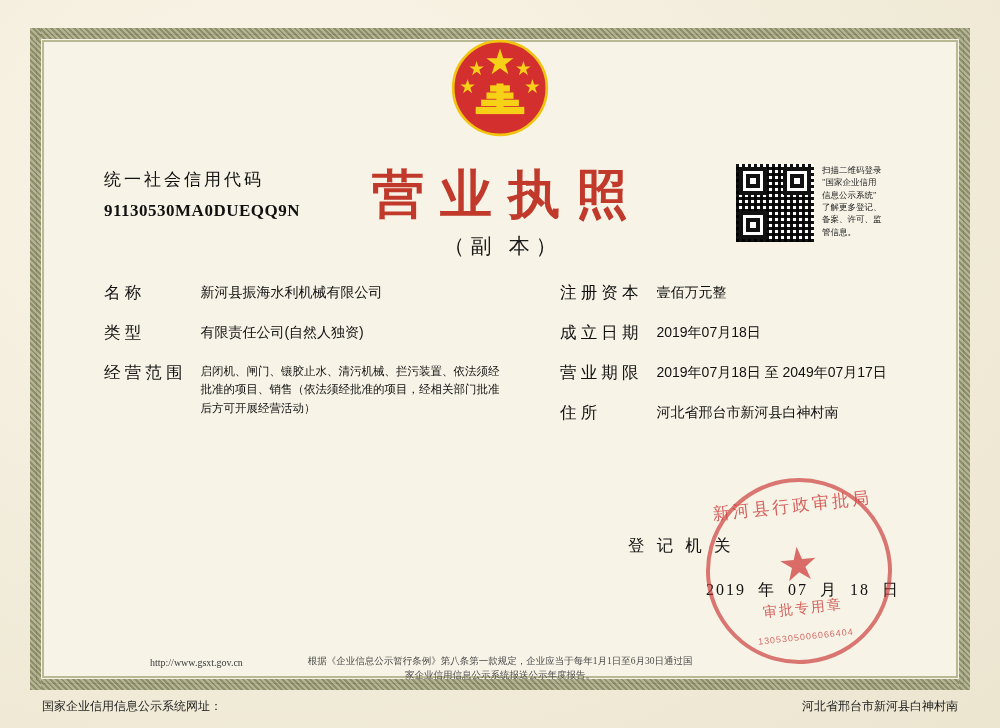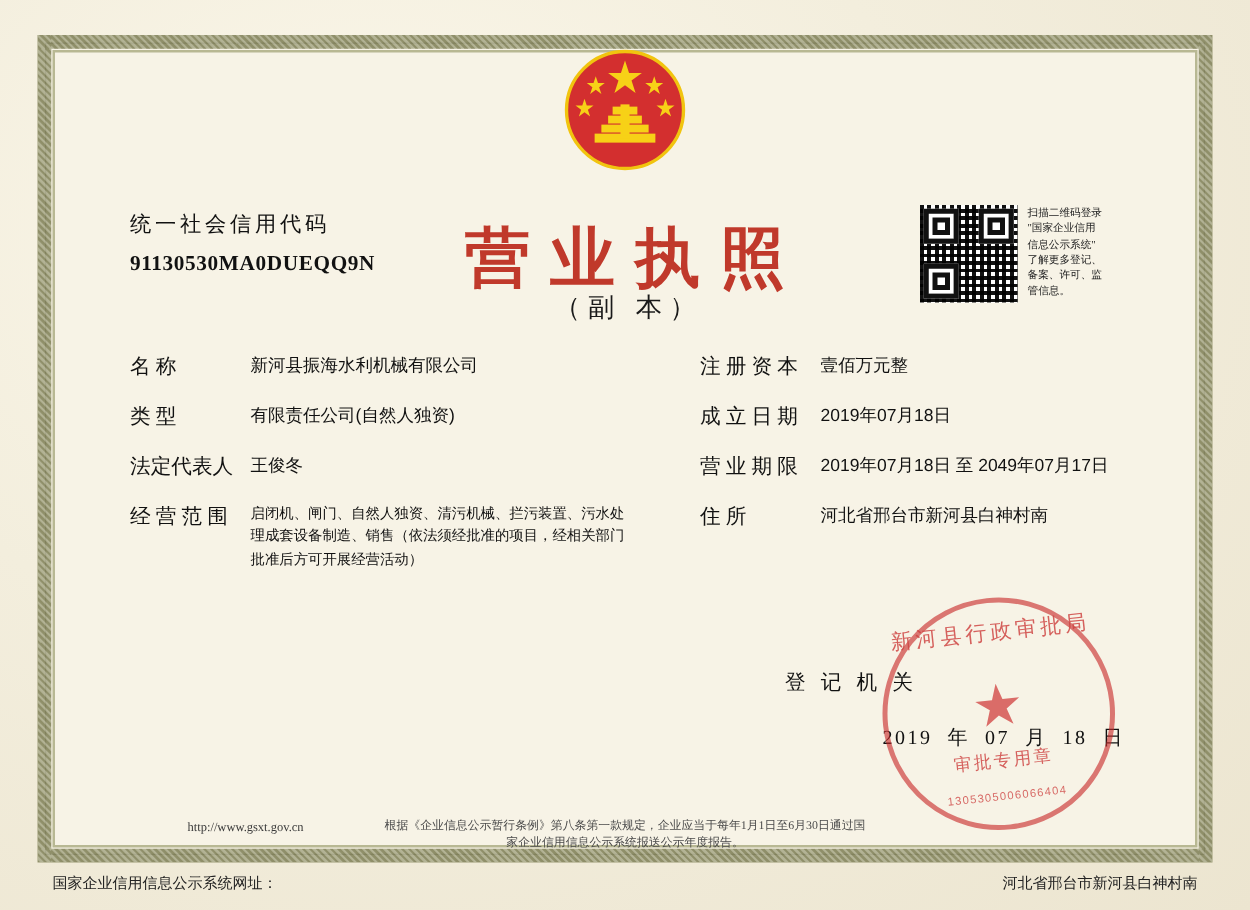--- a/index.html
+++ b/index.html
@@ -96,21 +96,21 @@
     left: 50%;
     transform: translateX(-50%);
     top: 34px;
     width: 108px;
     height: 108px;
     z-index: 4;
   }
 
   .title {
     position: absolute;
-    top: 172px;
+    top: 160px;
     left: 0; right: 0;
     text-align: center;
     font-family: "Liberation Serif", serif;
     font-weight: bold;
     font-size: 52px;
     letter-spacing: 16px;
     color: #c0392b;
     text-indent: 16px;
     z-index: 5;
   }
@@ -434,28 +434,24 @@
       <div class="field">
         <span class="f-label">名      称</span>
         <span class="f-value">新河县振海水利机械有限公司</span>
       </div>
 
       <div class="field">
         <span class="f-label">类      型</span>
         <span class="f-value">有限责任公司(自然人独资)</span>
       </div>
 
-      <div class="field">
-        <span class="f-label">法定代表人</span>
-        <span class="f-value">王俊冬</span>
-      </div>
 
       <div class="field">
         <span class="f-label">经 营 范 围</span>
-        <span class="f-value small">启闭机、闸门、自然人独资、清污机械、拦污装置、污水处理成套设备制造、销售（依法须经批准的项目，经相关部门批准后方可开展经营活动）</span>
+        <span class="f-value small">启闭机、闸门、镶胶止水、清污机械、拦污装置、依法须经批准的项目、销售（依法须经批准的项目，经相关部门批准后方可开展经营活动）</span>
       </div>
 
     </div>
 
     <div class="col-right">
 
       <div class="field">
         <span class="f-label">注 册 资 本</span>
         <span class="f-value">壹佰万元整</span>
       </div>

